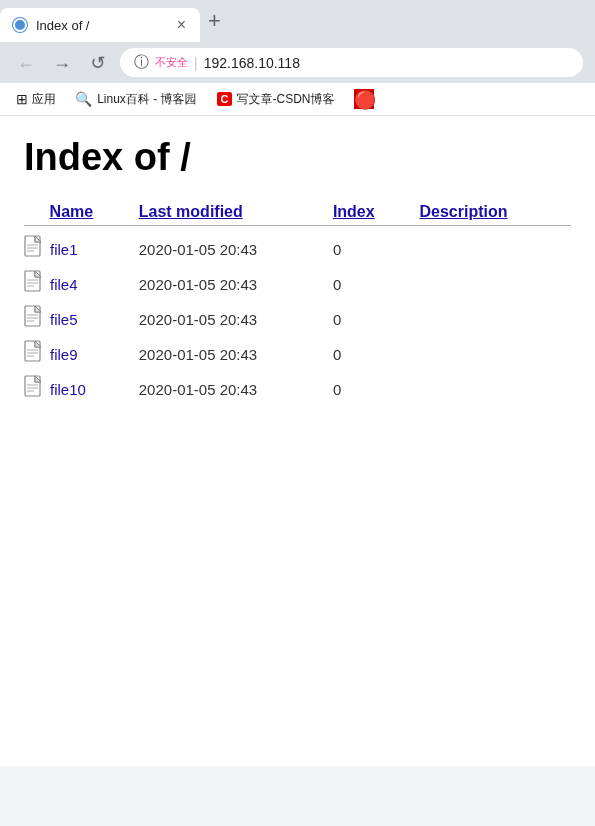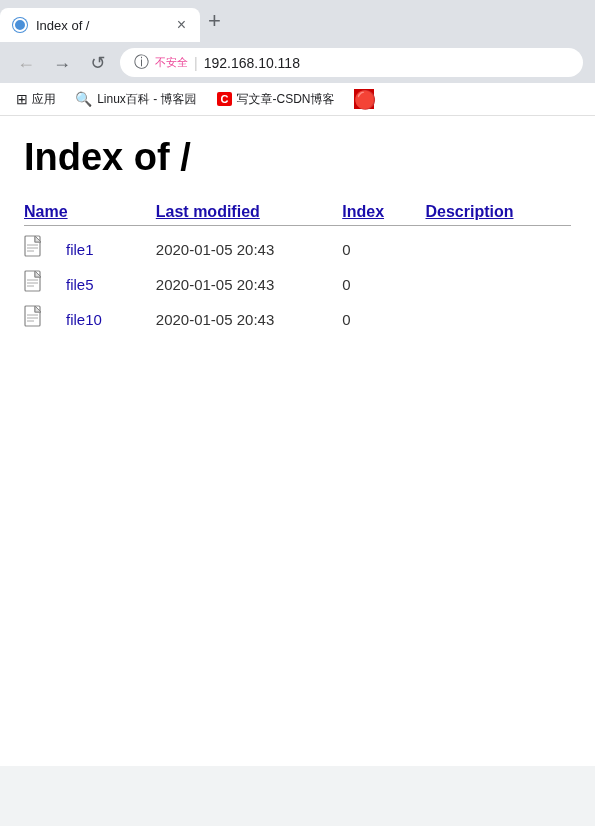--- a/index.html
+++ b/index.html
@@ -31,26 +31,26 @@
     .bookmark-item { display: flex; align-items: center; gap: 4px; font-size: 12px; color: #202124; cursor: pointer; padding: 2px 4px; border-radius: 4px; white-space: nowrap; }
     .bookmark-icon { font-size: 14px; }
 
     
     .page-content { background: #fff; padding: 20px 24px; min-height: 650px; }
     .page-title { font-size: 38px; font-weight: bold; color: #000; margin-bottom: 20px; }
 
     
     .file-table { width: 100%; border-collapse: collapse; }
     .file-table th { text-align: left; padding: 4px 20px 4px 0; font-size: 16px; font-weight: bold; color: #1a0dab; text-decoration: underline; cursor: pointer; }
-    .file-table th:first-child { padding-left: 0; }
+    .file-table th:first-child { padding-left: 0; text-align: center; }
     .divider-row td { border-top: 1px solid #aaa; padding-top: 4px; }
     .file-table td { padding: 3px 20px 3px 0; font-size: 15px; color: #333; vertical-align: middle; white-space: nowrap; }
     .file-table td:first-child { padding-left: 0; }
     .file-link { color: #1a0dab; text-decoration: none; }
-    .name-cell { display: flex; align-items: center; gap: 20px; }
+    .name-cell { display: flex; align-items: center; gap: 4px; }
   </style>
 </head>
 <body>
 
 <div class="browser-chrome">
 
   <div class="tab-bar">
     <div class="tab">
       <div class="tab-icon"></div>
       <span class="tab-title">Index of /</span>
@@ -132,21 +132,61 @@
         <span>
           <svg viewBox="0 0 22 26" xmlns="http://www.w3.org/2000/svg" width="22" height="26">
             <rect x="1" y="1" width="15" height="20" rx="1" fill="white" stroke="#888" stroke-width="1.2"></rect>
             <polyline points="11,1 11,7 17,7" fill="none" stroke="#888" stroke-width="1.2"></polyline>
             <polygon points="11,1 17,7 11,7" fill="#ddd" stroke="#888" stroke-width="1"></polygon>
             <line x1="3" y1="10" x2="14" y2="10" stroke="#aaa" stroke-width="1"></line>
             <line x1="3" y1="13" x2="14" y2="13" stroke="#aaa" stroke-width="1"></line>
             <line x1="3" y1="16" x2="10" y2="16" stroke="#aaa" stroke-width="1"></line>
           </svg>
         </span>
+        <a class="file-link" href="#">file4</a>
+      </div>
+    </td>
+          <td>2020-01-05 20:43</td>
+          <td>0</td>
+          <td></td>
+        </tr>
+        <tr>
+          <td>
+      <div class="name-cell">
+        <span>
+          <svg viewBox="0 0 22 26" xmlns="http://www.w3.org/2000/svg" width="22" height="26">
+            <rect x="1" y="1" width="15" height="20" rx="1" fill="white" stroke="#888" stroke-width="1.2"></rect>
+            <polyline points="11,1 11,7 17,7" fill="none" stroke="#888" stroke-width="1.2"></polyline>
+            <polygon points="11,1 17,7 11,7" fill="#ddd" stroke="#888" stroke-width="1"></polygon>
+            <line x1="3" y1="10" x2="14" y2="10" stroke="#aaa" stroke-width="1"></line>
+            <line x1="3" y1="13" x2="14" y2="13" stroke="#aaa" stroke-width="1"></line>
+            <line x1="3" y1="16" x2="10" y2="16" stroke="#aaa" stroke-width="1"></line>
+          </svg>
+        </span>
         <a class="file-link" href="#">file5</a>
+      </div>
+    </td>
+          <td>2020-01-05 20:43</td>
+          <td>0</td>
+          <td></td>
+        </tr>
+        <tr>
+          <td>
+      <div class="name-cell">
+        <span>
+          <svg viewBox="0 0 22 26" xmlns="http://www.w3.org/2000/svg" width="22" height="26">
+            <rect x="1" y="1" width="15" height="20" rx="1" fill="white" stroke="#888" stroke-width="1.2"></rect>
+            <polyline points="11,1 11,7 17,7" fill="none" stroke="#888" stroke-width="1.2"></polyline>
+            <polygon points="11,1 17,7 11,7" fill="#ddd" stroke="#888" stroke-width="1"></polygon>
+            <line x1="3" y1="10" x2="14" y2="10" stroke="#aaa" stroke-width="1"></line>
+            <line x1="3" y1="13" x2="14" y2="13" stroke="#aaa" stroke-width="1"></line>
+            <line x1="3" y1="16" x2="10" y2="16" stroke="#aaa" stroke-width="1"></line>
+          </svg>
+        </span>
+        <a class="file-link" href="#">file9</a>
       </div>
     </td>
           <td>2020-01-05 20:43</td>
           <td>0</td>
           <td></td>
         </tr>
         <tr>
           <td>
       <div class="name-cell">
         <span>

